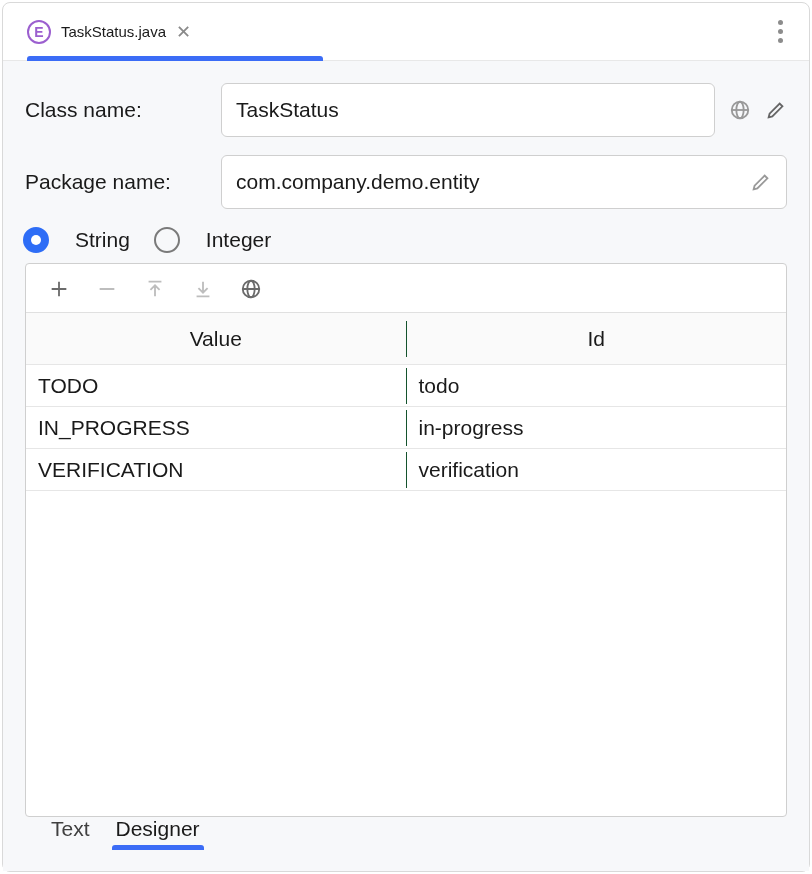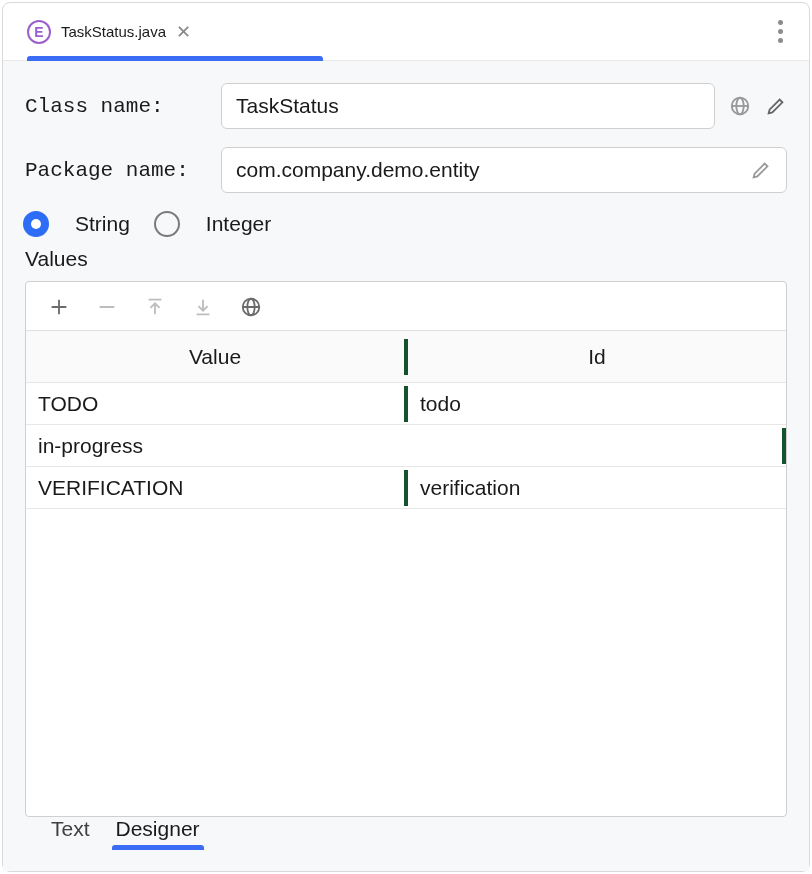--- a/index.html
+++ b/index.html
@@ -83,25 +83,24 @@
   }
   .row {
     display:flex;
     align-items:center;
     margin-bottom: 18px;
     gap: 14px;
   }
   .row-label {
     width: 182px;
     font-size: 21px;
-    font-family: Liberation Mono, monospace;
   }
   .text-input {
     flex:1;
-    height: 46px;
+    height: 54px;
     border: 1px solid #cfcfcf;
     border-radius: 6px;
     padding: 0 14px;
     font-size: 21px;
     background:#fff;
     display:flex;
     align-items:center;
     justify-content:space-between;
   }
   .input-text { flex:1; }
@@ -173,21 +172,21 @@
   }
   .trow.header .cell{
     display:flex;justify-content:center;align-items:center;
   }
   .cell{
     flex:1;
     padding: 6px 12px;
     font-size:21px;
     overflow:hidden;text-overflow:ellipsis;white-space:nowrap;
   }
-  .cell:first-child{ border-right:4px solid #14532d; }
+  .cell:first-child{ border-right:1px solid #14532d; }
   .trow.selected{ background:#d6e2ff; }
   .table-space{flex:1;}
   
   .bottom-tabs{
     display:flex;
     gap:26px;
     padding-left:26px;
     height:54px;
     align-items:flex-start;
   }
@@ -268,21 +267,20 @@
           <span class="dot"></span>
           <span>String</span>
         </div>
         <div class="radio">
           <span class="dot"></span>
           <span>Integer</span>
         </div>
       </div>
     </div>
 
-    <div class="section-label">Values</div>
 
     <div class="table-wrapper">
       <div class="toolbar">
         <span class="tb-btn">
           <svg viewBox="0 0 24 24" stroke="#6b6b6b" stroke-width="2">
               <line x1="12" y1="4" x2="12" y2="20"></line>
               <line x1="4" y1="12" x2="20" y2="12"></line>
             </svg>
         </span>
         <span class="tb-btn disabled">
@@ -313,20 +311,21 @@
       <div class="table">
         <div class="trow header">
           <div class="cell">Value</div>
           <div class="cell">Id</div>
         </div>
         <div class="trow">
             <div class="cell">TODO</div>
             <div class="cell">todo</div>
           </div>
           <div class="trow">
+            <div class="cell">IN_PROGRESS</div>
             <div class="cell">in-progress</div>
           </div>
           <div class="trow">
             <div class="cell">VERIFICATION</div>
             <div class="cell">verification</div>
           </div>
         <div class="table-space"></div>
       </div>
     </div>
 

